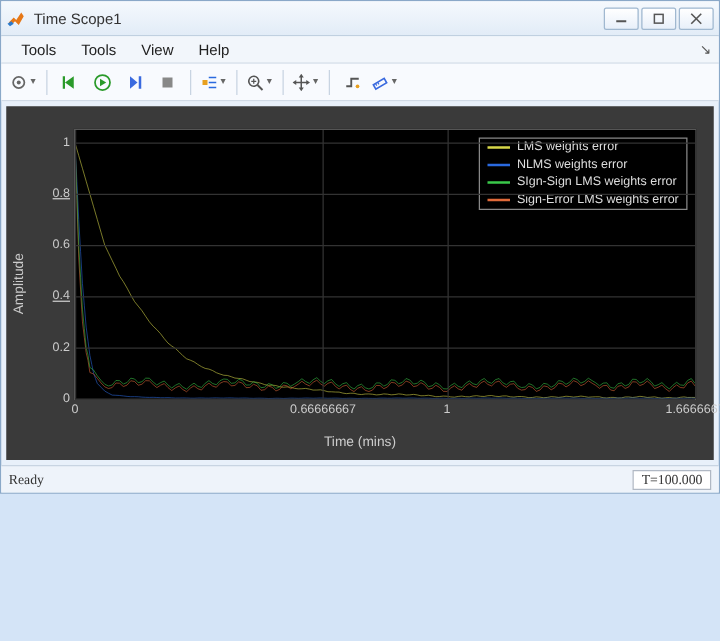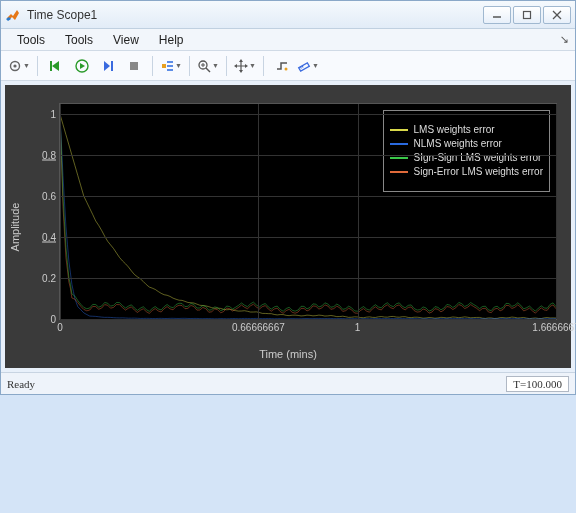--- a/index.html
+++ b/index.html
@@ -20,21 +20,21 @@
   .plot-area { flex: 1; background: #3a3a3a; position: relative; margin: 4px; }
   .plot-inner { position: absolute; inset: 8px; }
   .ylabel { position: absolute; left: 2px; top: 50%; transform: translate(-50%,-50%) rotate(-90deg); transform-origin: center; color: #ccc; font-size: 11px; white-space: nowrap; }
   .xlabel { position: absolute; bottom: 0; left: 50%; transform: translateX(-50%); color: #ccc; font-size: 11px; }
   .chart-box { position: absolute; left: 46px; right: 6px; top: 10px; bottom: 40px; background: #000; border: 1px solid #555; }
   .tick-y { position: absolute; right: 100%; transform: translateY(-50%); color: #ccc; font-size: 10px; padding-right: 4px; white-space: nowrap; }
   .tick-x { position: absolute; top: 100%; transform: translateX(-50%); color: #ccc; font-size: 10px; padding-top: 3px; white-space: nowrap; }
   .gridline-h, .gridline-v { position: absolute; background: #333; }
   .gridline-h { left: 0; right: 0; height: 1px; }
   .gridline-v { top: 0; bottom: 0; width: 1px; }
-  .legend-box { position: absolute; background: #000; border: 1px solid #888; padding: 12px 6px; color: #ddd; font-size: 10px; }
+  .legend-box { position: absolute; background: #000; border: 1px solid #888; padding: 0 6px; color: #ddd; font-size: 10px; }
   .legend-row { display: flex; align-items: center; gap: 6px; line-height: 14px; }
   .legend-swatch { width: 18px; height: 2px; }
   svg.series { position: absolute; inset: 0; width: 100%; height: 100%; }
   .statusbar { height: 22px; background: #eef3fa; border-top: 1px solid #c8d4e2; display: flex; align-items: center; padding: 0 6px; font-size: 11px; color: #333; font-family: Liberation Serif, serif; }
   .statusbar .t-box { margin-left: auto; border: 1px solid #b0b8c4; background: #fff; padding: 1px 6px; }
 </style>
 </head>
 <body>
 
 <div class="window">

